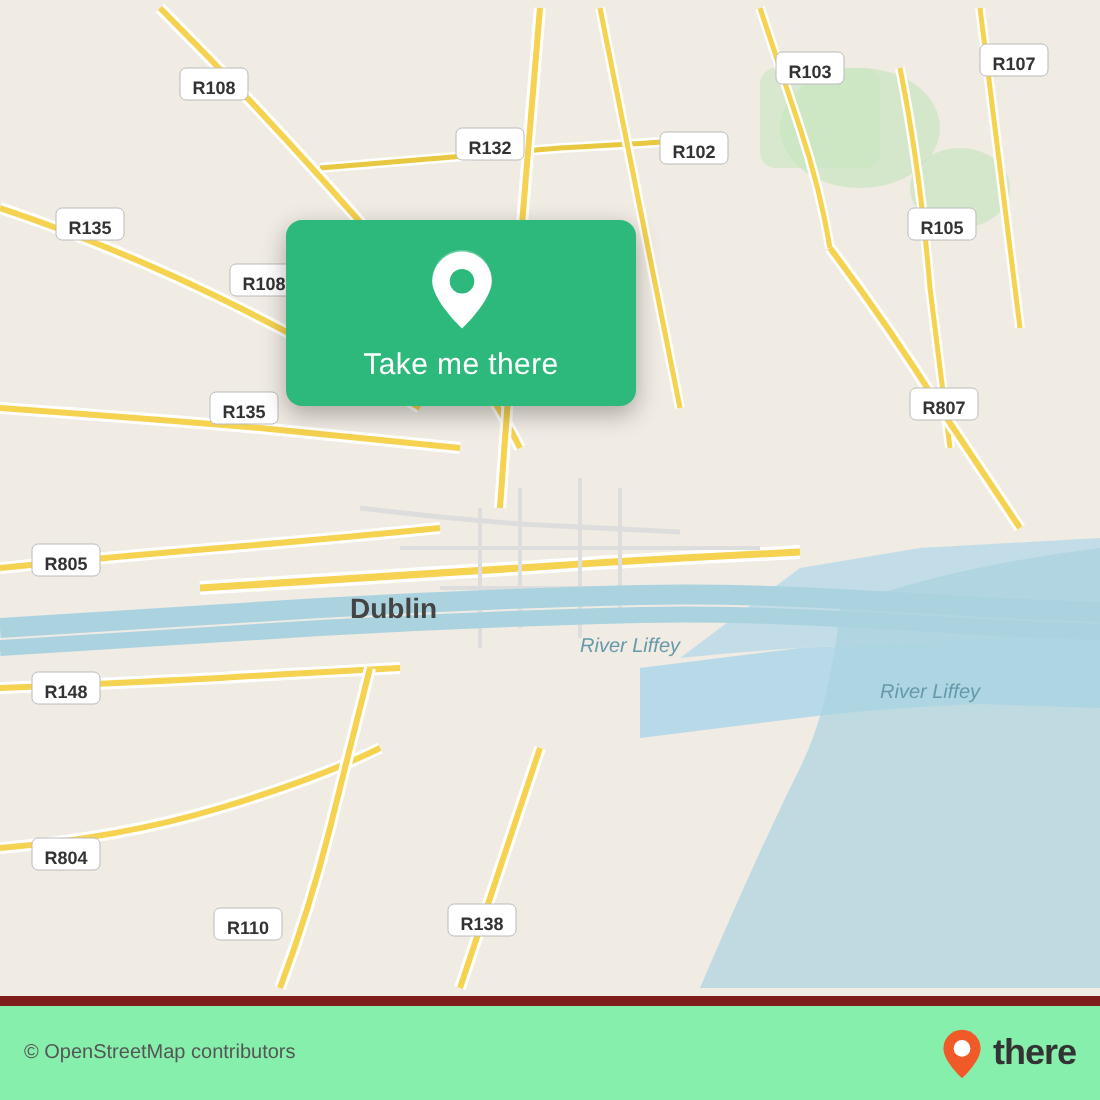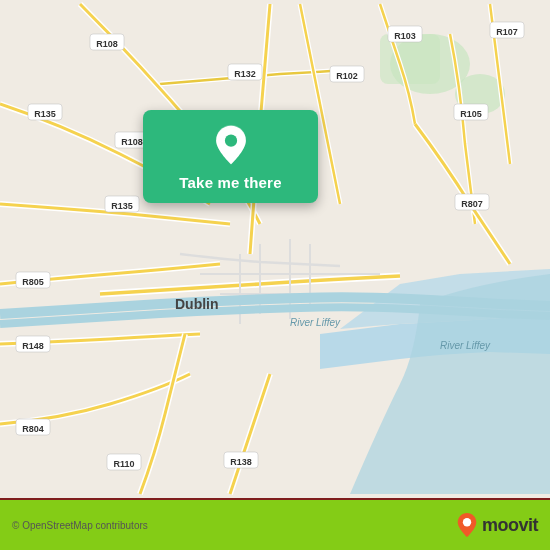--- a/index.html
+++ b/index.html
@@ -49,32 +49,32 @@
 
     #pin-icon {
       width: 42px;
       height: 42px;
       margin-bottom: 8px;
     }
 
     #take-me-there-label {
       color: #fff;
       font-size: 15px;
-      font-weight: 700;
+      font-weight: 400;
       letter-spacing: 0.2px;
       text-align: center;
     }
 
     #bottom-bar {
-      background: #84cc16;
+      background: #86efac;
       height: 52px;
       display: flex;
       align-items: center;
       padding: 0 12px;
-      border-top: 2px solid #7f1d1d;
+      border-top: 5px solid #7f1d1d;
       justify-content: space-between;
     }
 
     #bottom-left {
       display: flex;
       flex-direction: column;
       gap: 2px;
     }
 
     #osm-credit {
@@ -247,16 +247,16 @@
   <div id="bottom-bar">
     <div id="bottom-left">
       <span id="osm-credit">© OpenStreetMap contributors</span>
     </div>
 
     <div id="moovit-logo">
       <svg id="moovit-pin" viewBox="0 0 22 28" xmlns="http://www.w3.org/2000/svg">
         <path d="M11 1 C5.5 1 1 5.5 1 11 C1 18 11 27 11 27 C11 27 21 18 21 11 C21 5.5 16.5 1 11 1Z" fill="#f05a28"></path>
         <circle cx="11" cy="11" r="4.5" fill="white"></circle>
       </svg>
-      <span id="moovit-text">moovit</span>
+      <span id="moovit-text">there</span>
     </div>
   </div>
 </div>
 
 </body></html>

